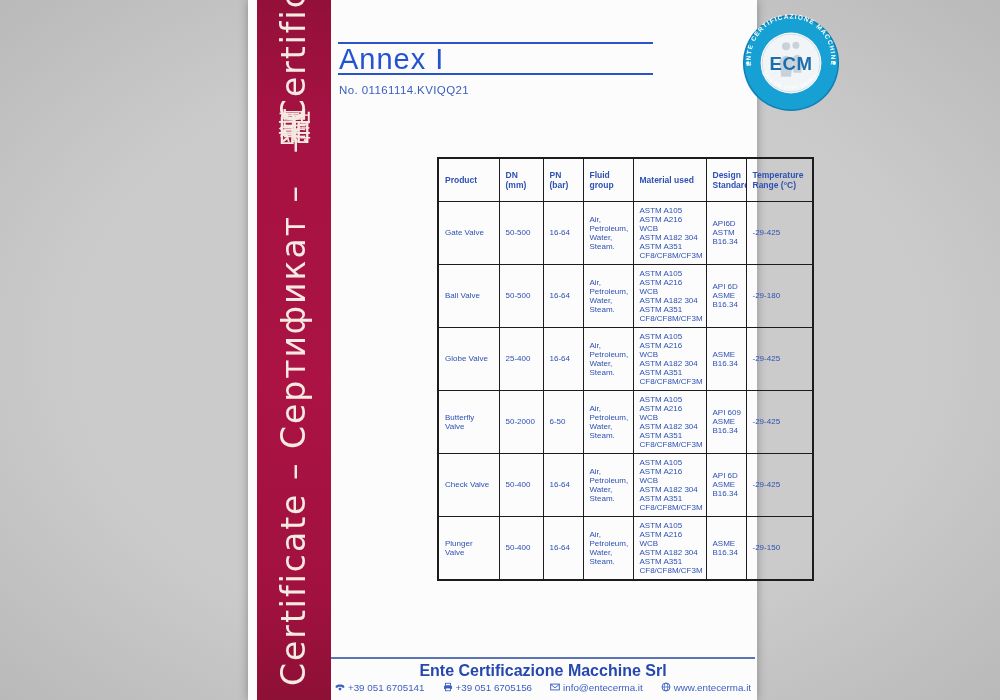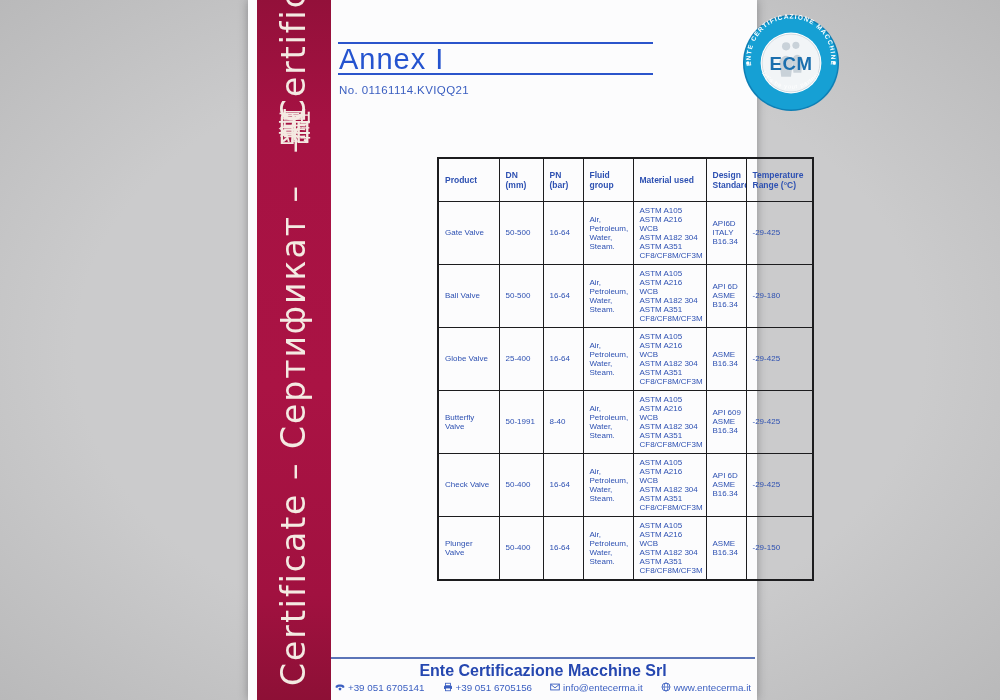--- a/index.html
+++ b/index.html
@@ -156,21 +156,21 @@
           <td>Air,
 Petroleum,
 Water,
 Steam.</td>
           <td>ASTM A105
 ASTM A216 WCB
 ASTM A182 304
 ASTM A351
 CF8/CF8M/CF3M</td>
           <td>API6D
-ITALY
+ASTM
 B16.34</td>
           <td>-29-425</td>
         </tr>
         <tr>
           <td class="c-product">Ball Valve</td>
           <td>50-500</td>
           <td>16-64</td>
           <td>Air,
 Petroleum,
 Water,
@@ -197,22 +197,22 @@
 ASTM A216 WCB
 ASTM A182 304
 ASTM A351
 CF8/CF8M/CF3M</td>
           <td>ASME
 B16.34</td>
           <td>-29-425</td>
         </tr>
         <tr>
           <td class="c-product">Butterfly Valve</td>
-          <td>50-1991</td>
-          <td>8-40</td>
+          <td>50-2000</td>
+          <td>6-50</td>
           <td>Air,
 Petroleum,
 Water,
 Steam.</td>
           <td>ASTM A105
 ASTM A216 WCB
 ASTM A182 304
 ASTM A351
 CF8/CF8M/CF3M</td>
           <td>API 609

